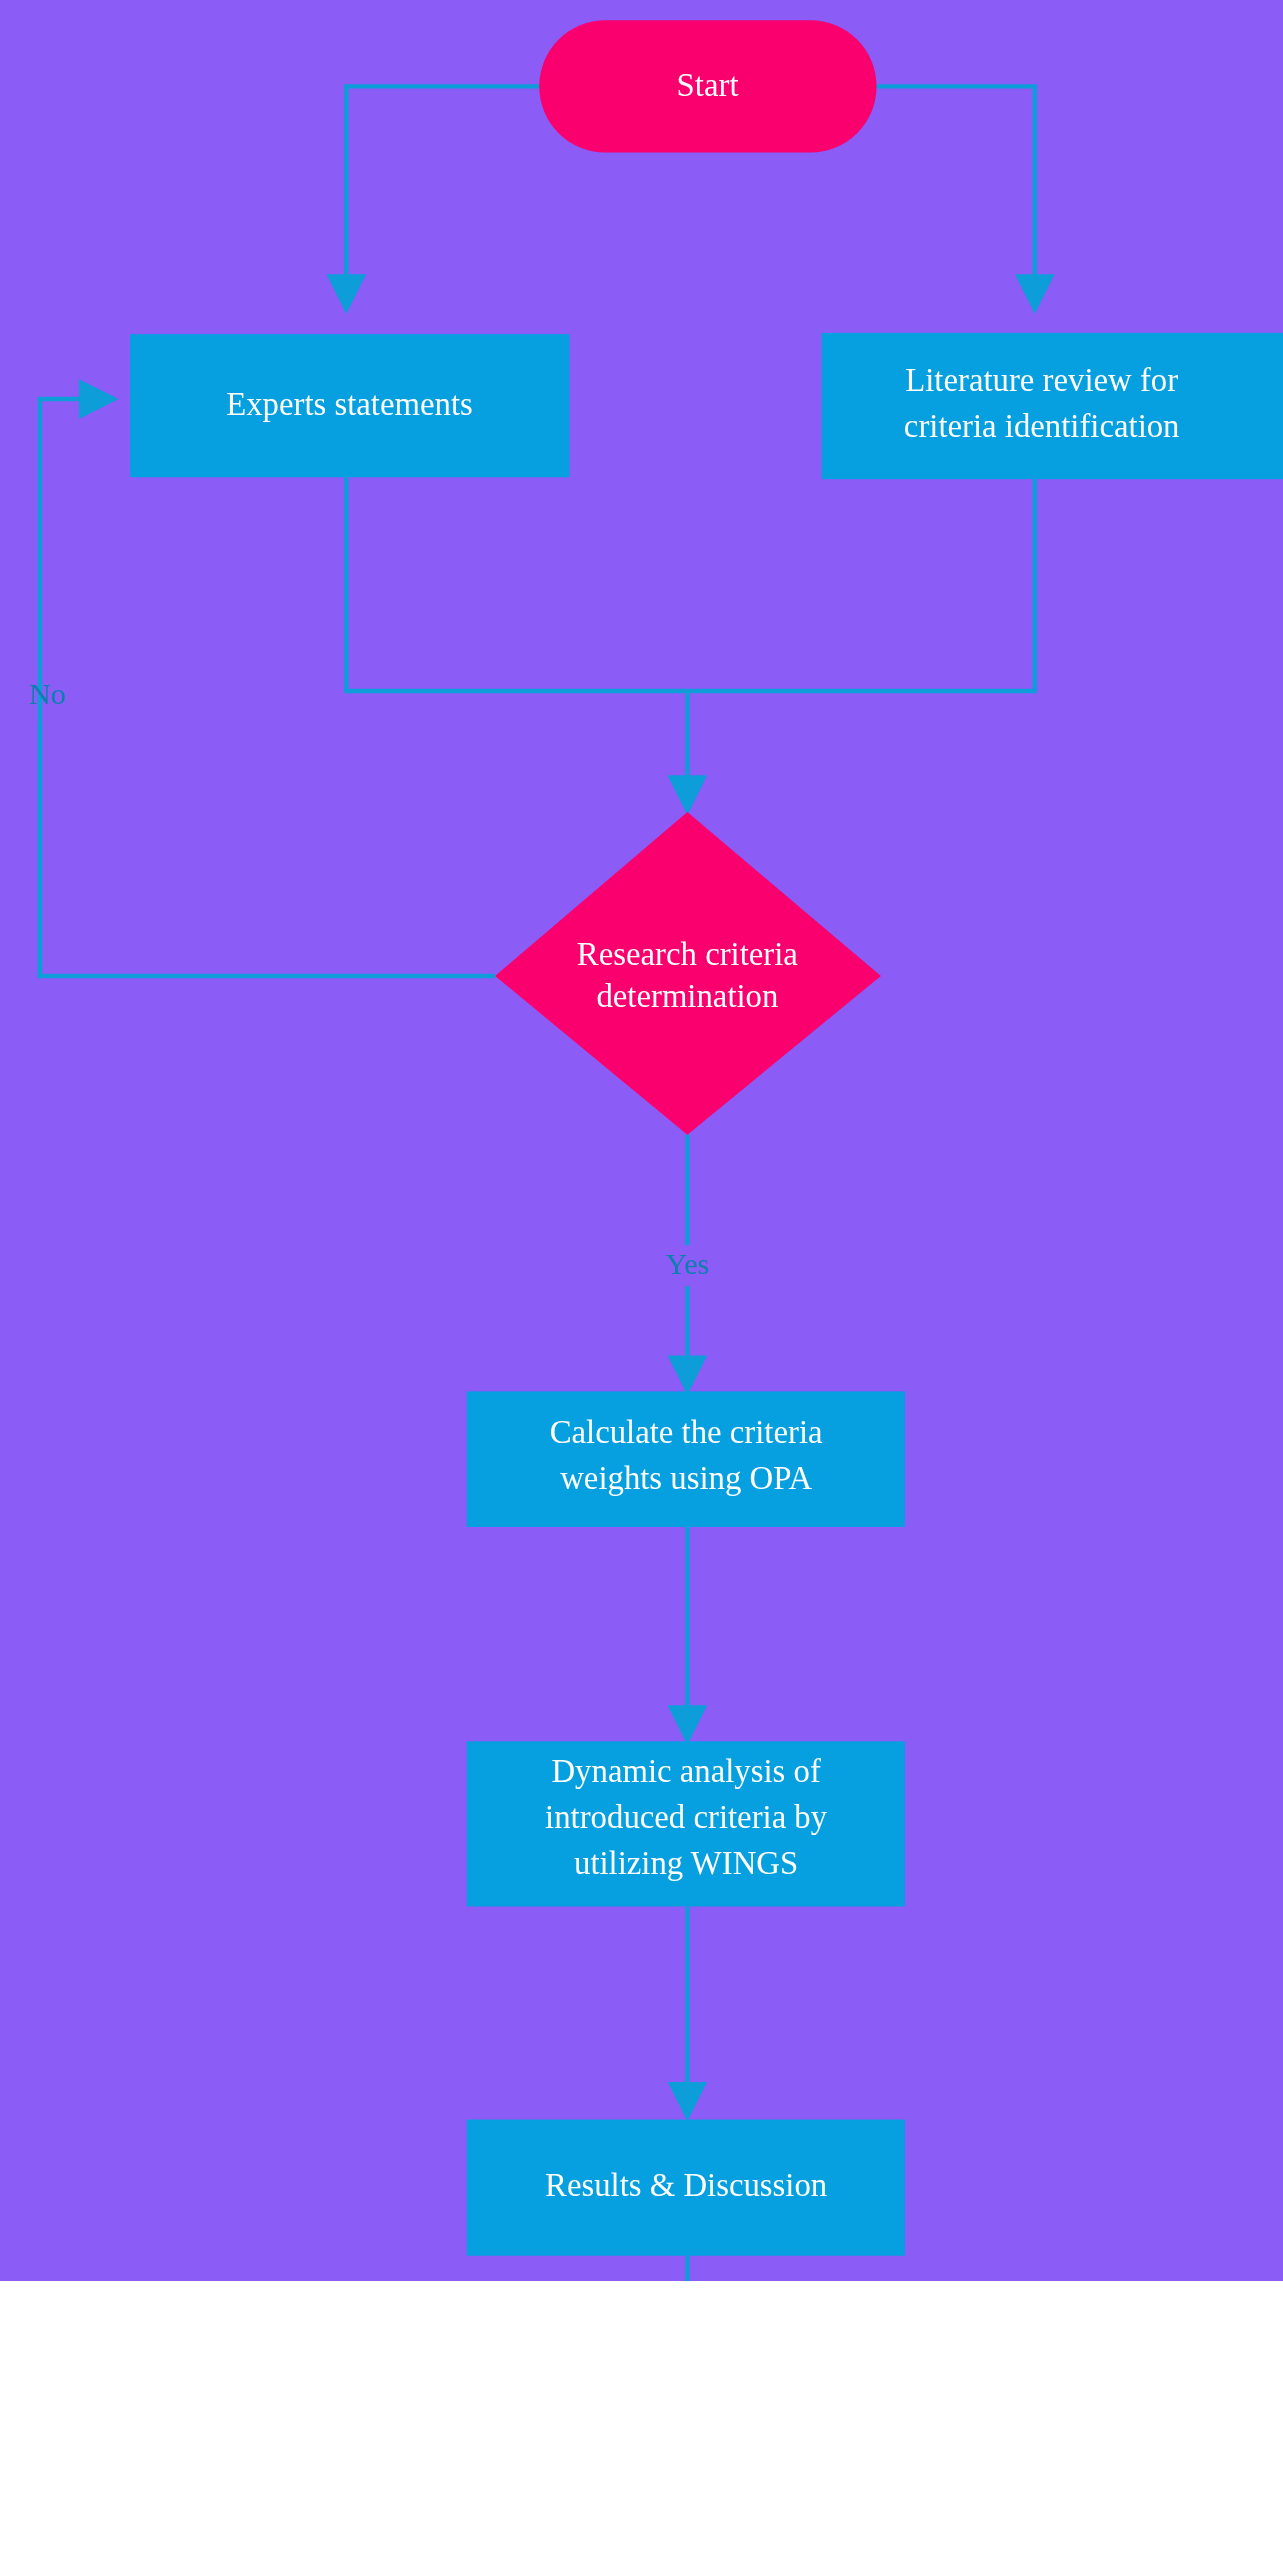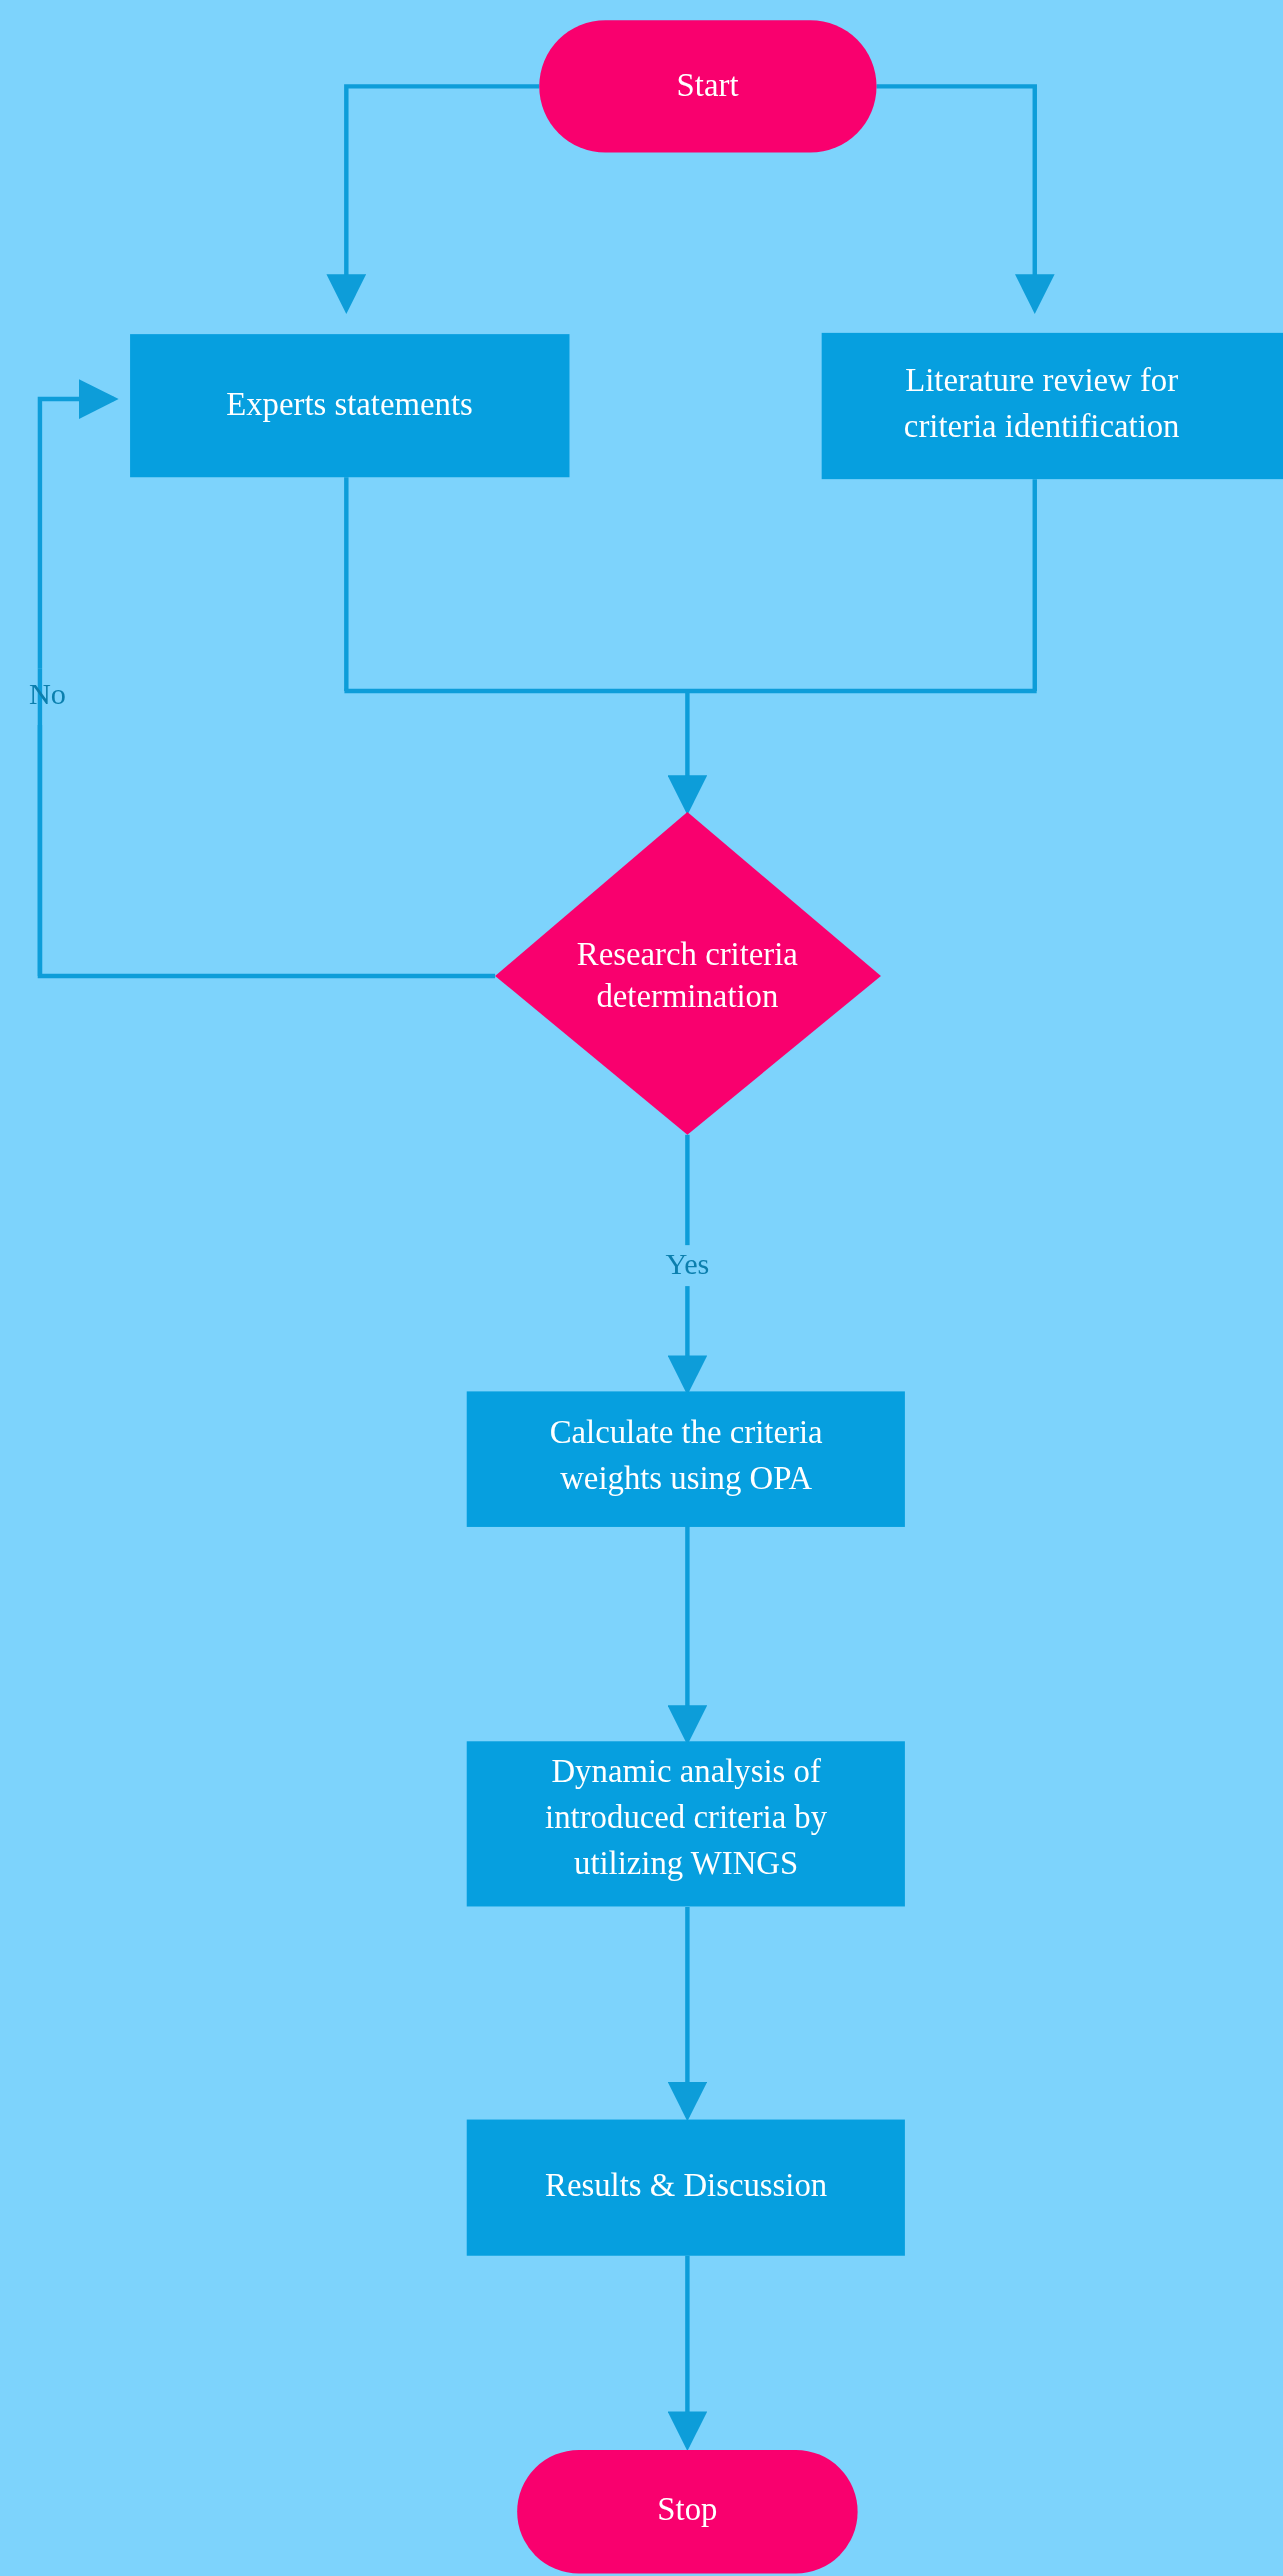--- a/index.html
+++ b/index.html
@@ -7,22 +7,22 @@
     margin: 0;
     padding: 0;
     background: #ffffff;
   }
   body {
     font-family: "Liberation Serif", "DejaVu Serif", serif;
   }
   #flowchart-root {
     position: relative;
     width: 1284px;
-    height: 2576px;
-    background: #7dd3fc;
+    height: 2281px;
+    background: #8b5cf6;
     overflow: hidden;
   }
   svg#flow-svg {
     position: absolute;
     top: 0;
     left: 0;
     width: 1284px;
     height: 2576px;
     display: block;
   }

